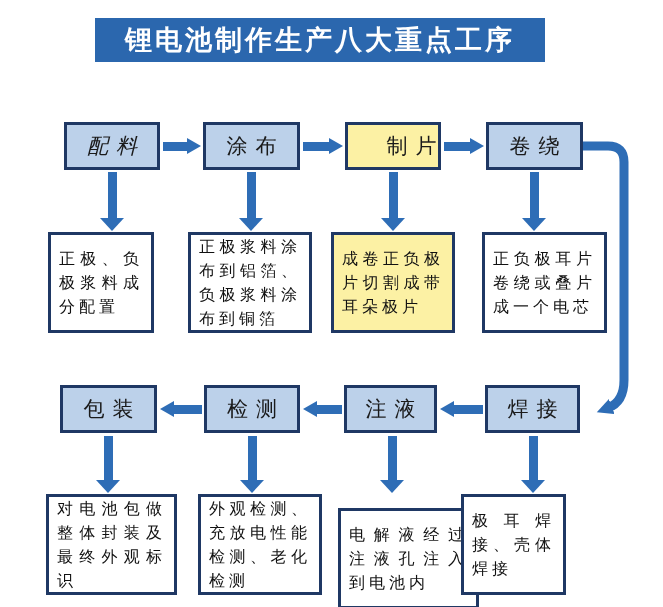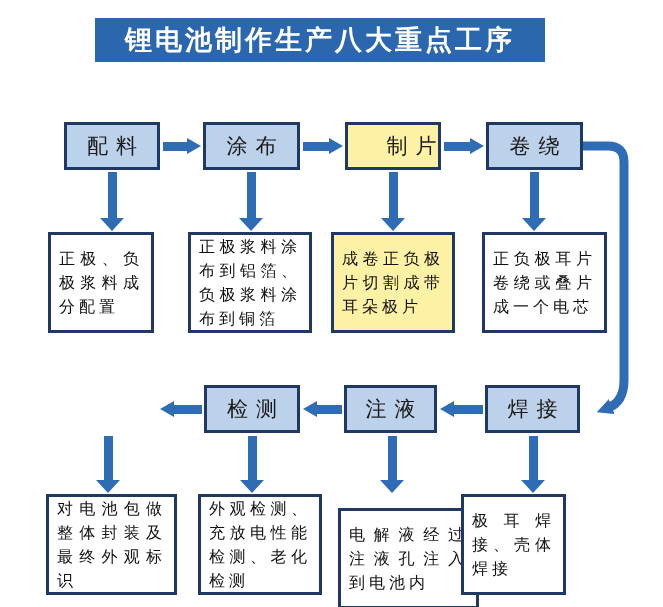--- a/index.html
+++ b/index.html
@@ -48,21 +48,21 @@
   
   .varrow{position:absolute;width:24px;}
   .varrow .stem{width:9px;margin:0 auto;background:var(--arrow);}
   .varrow .head{width:0;height:0;margin:0 auto;border-left:12px solid transparent;border-right:12px solid transparent;border-top:13px solid var(--arrow);}
   .varrow.rowa{top:172px;}
   .varrow.rowa .stem{height:46px;}
   .varrow.rowb{top:436px;}
   .varrow.rowb .stem{height:44px;}
   .curve-arrow{position:absolute;left:578px;top:126px;color:var(--arrow);}
   
-  .pa1{left:64px;top:122px;width:96px;}
+  .pa1{left:64px;top:122px;width:96px;font-style:italic;}
   .pa2{left:203px;top:122px;width:97px;}
   .pa3{left:345px;top:122px;width:96px;padding-left:37px;}
   .pa4{left:486px;top:122px;width:97px;}
   .pb1{left:60px;top:385px;width:97px;}
   .pb2{left:204px;top:385px;width:96px;}
   .pb3{left:344px;top:385px;width:93px;}
   .pb4{left:485px;top:385px;width:95px;}
   .da1{left:48px;top:232px;width:106px;}
   .da2{left:188px;top:232px;width:124px;}
   .da3{left:331px;top:232px;width:124px;}
@@ -153,20 +153,23 @@
 
   <svg class="curve-arrow" width="72" height="296" viewBox="0 0 72 296">
     <defs>
       <marker id="ah" markerUnits="userSpaceOnUse" markerWidth="22" markerHeight="22" refX="4" refY="8" orient="auto">
         <polygon points="0,0 16,8 0,16" fill="currentColor"></polygon>
       </marker>
     </defs>
     <path d="M 5 20 L 30 20 Q 46 20 46 36 L 46 254 Q 46 276 30 282" fill="none" stroke="currentColor" stroke-width="9" marker-end="url(#ah)"></path>
   </svg>
 
+  <div class="pbox pb1">
+    <span>包装</span>
+  </div>
   <div class="pbox pb2">
     <span>检测</span>
   </div>
   <div class="pbox pb3">
     <span>注液</span>
   </div>
   <div class="pbox pb4">
     <span>焊接</span>
   </div>
 

